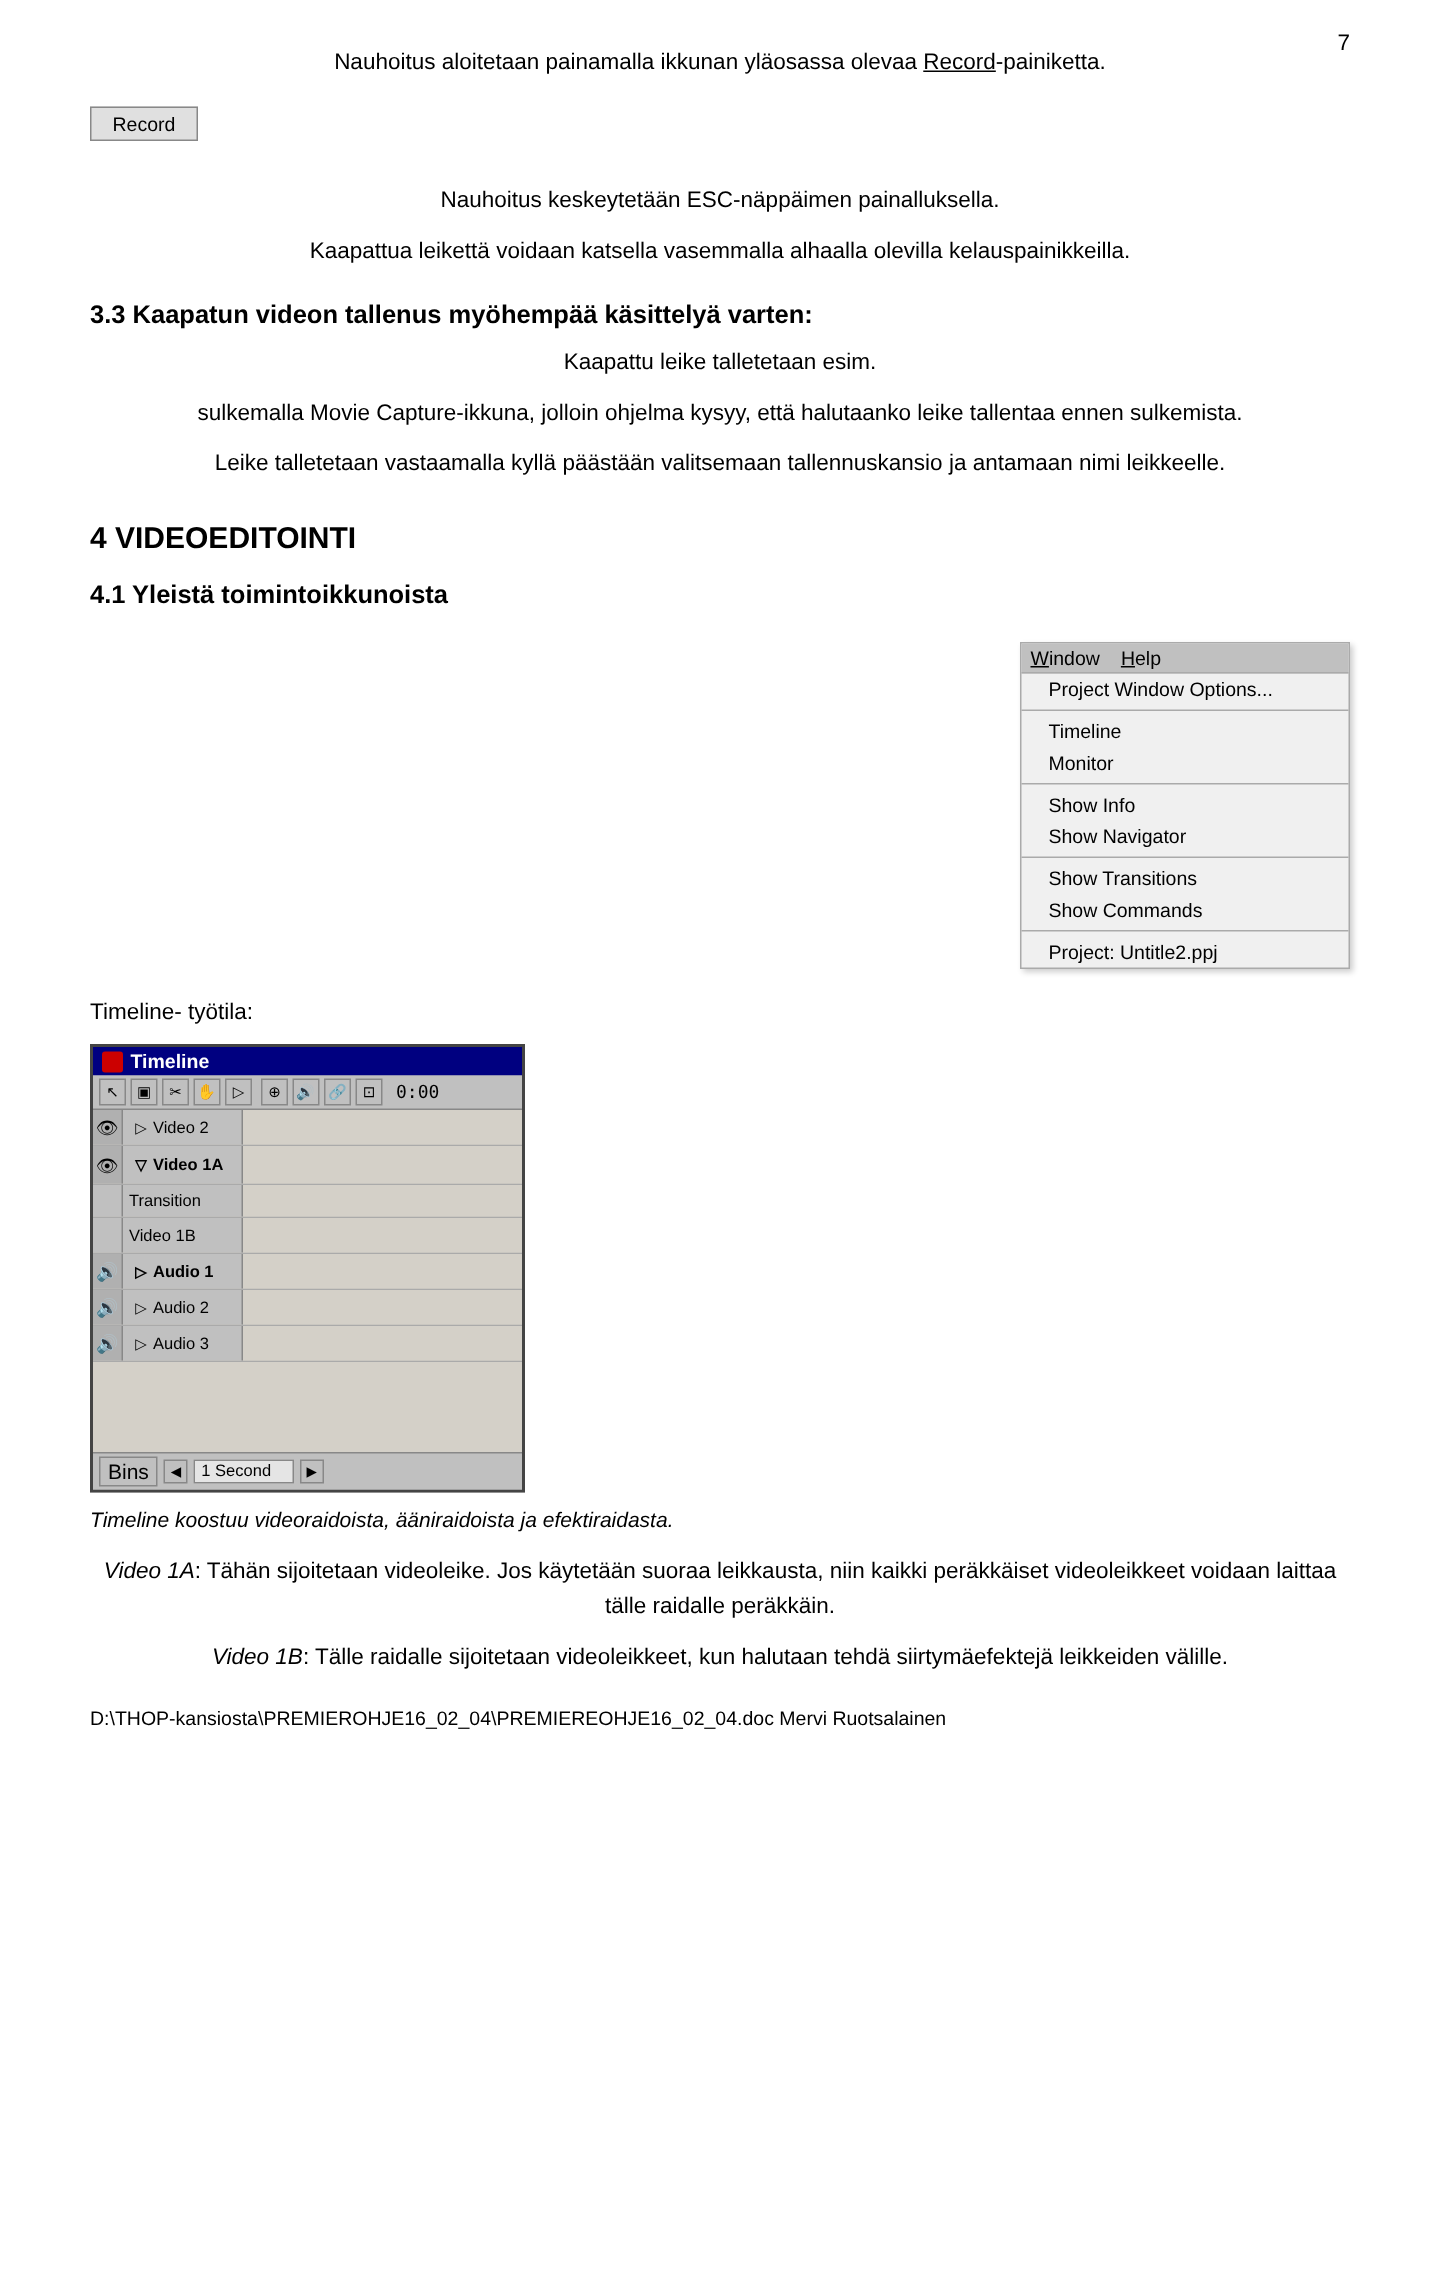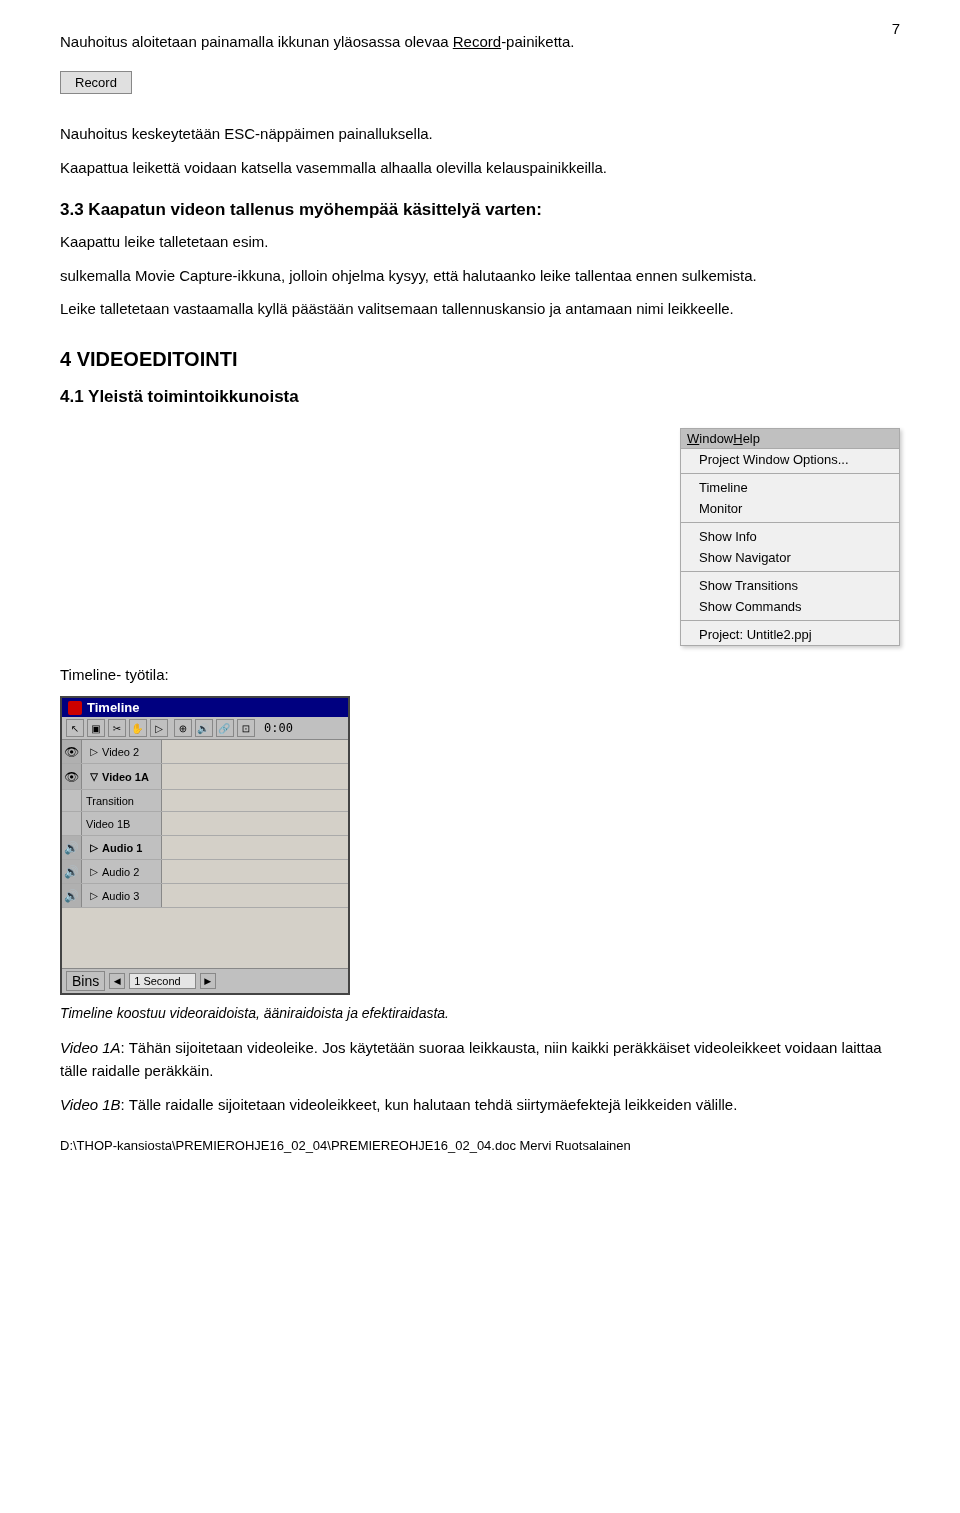--- a/index.html
+++ b/index.html
@@ -65,20 +65,21 @@
       flex-shrink: 0;
       margin-top: 10px;
       box-shadow: 2px 2px 4px rgba(0,0,0,0.2);
     }
     .window-menu-bar {
       background: #c0c0c0;
       display: flex;
       flex-direction: row;
       border-bottom: 1px solid #aaa;
       padding: 2px 6px;
+      gap: 14px;
     }
     .window-menu-bar span {
       font-size: 13px;
       cursor: pointer;
     }
     .window-menu-bar span u { text-decoration: underline; }
     .menu-item {
       padding: 3px 18px;
       font-size: 13px;
       color: #000;
@@ -255,20 +256,21 @@
     }
     .caption-text {
       font-size: 14px;
       margin: 6px 0 12px 0;
       font-style: italic;
     }
     .body-text {
       font-size: 15px;
       line-height: 1.55;
       margin-bottom: 10px;
+      text-align: center;
     }
     .footer-path {
       font-size: 13px;
       margin-top: 20px;
       color: #000;
     }
   </style>
 </head>
 <body>
 

